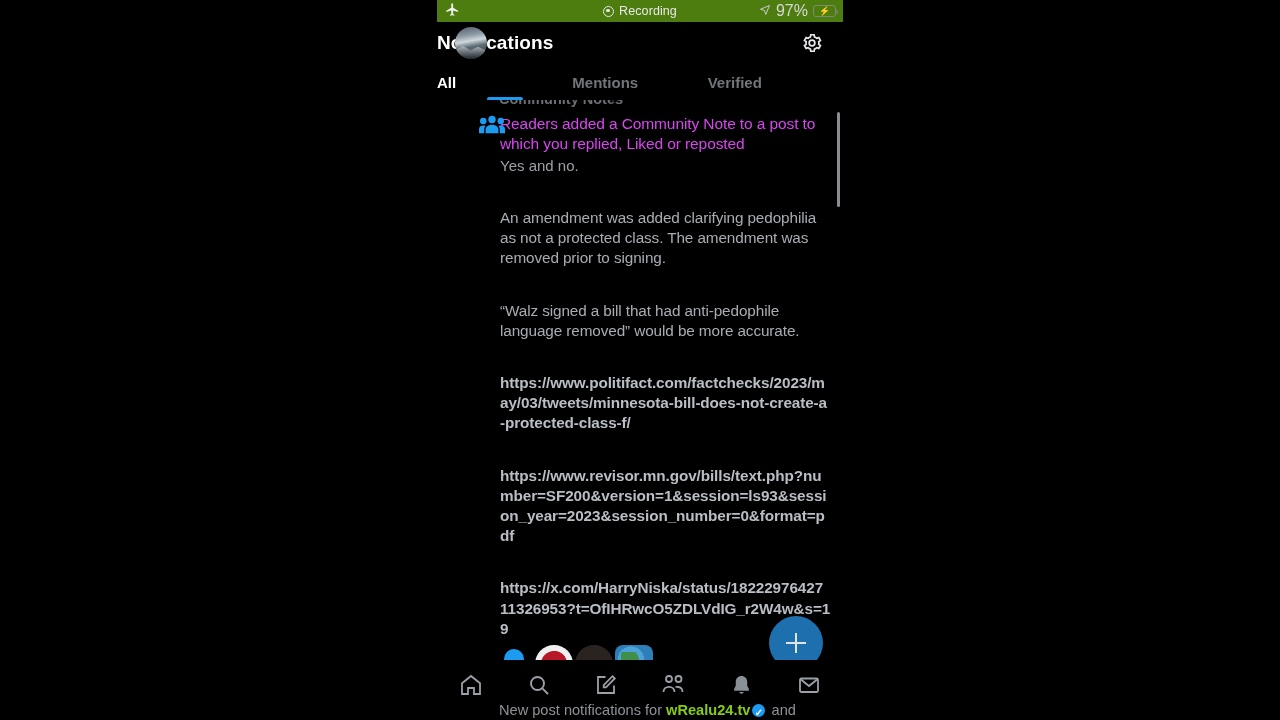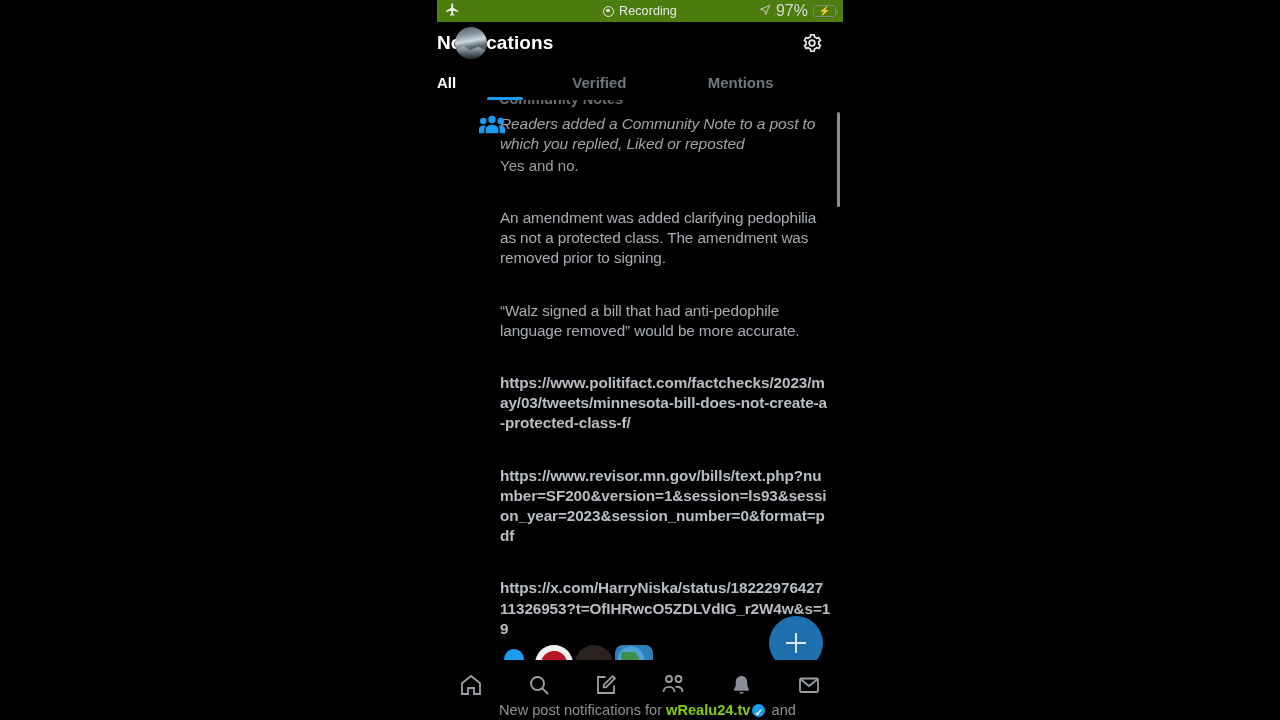--- a/index.html
+++ b/index.html
@@ -100,21 +100,21 @@
     padding-left: 62px; overflow: hidden;
   }
   .ghost-row .ghost-dots { position: absolute; right: 16px; top: 0; }
 
   .notif {
     position: relative; padding: 14px 14px 0 14px;
   }
   .notif-icon { position: absolute; left: 42px; top: 14px; width: 26px; height: 22px; }
   .notif-body { padding-left: 49px; padding-right: 10px; }
   .notif-title {
-    color: #a3a3a3; font-size: 15.5px; line-height: 20px; letter-spacing: -.1px; font-style: italic;
+    color: #d946ef; font-size: 15.5px; line-height: 20px; letter-spacing: -.1px;
   }
   .notif-sub {
     color: #9aa0a6; font-size: 15px; line-height: 20px; margin-top: 2px;
   }
 
   .para {
     color: #a8adb3; font-size: 15.3px; line-height: 20.2px;
     margin: 32px 0 0 0; padding-left: 63px; padding-right: 12px;
     letter-spacing: -.1px;
   }
@@ -249,24 +249,24 @@
         </svg>
       </div>
     </div>
 
     <div class="tabs">
       <div class="tab active">
         <span>All</span>
         <span class="tab-underline"></span>
       </div>
       <div class="tab">
+        <span>Mentions</span>
+      </div>
+      <div class="tab">
         <span>Verified</span>
-      </div>
-      <div class="tab">
-        <span>Mentions</span>
       </div>
     </div>
 
     <div class="feed">
 
       <div class="ghost-row">
         <span>Community Notes</span>
         <span class="ghost-dots">···</span>
       </div>
 

